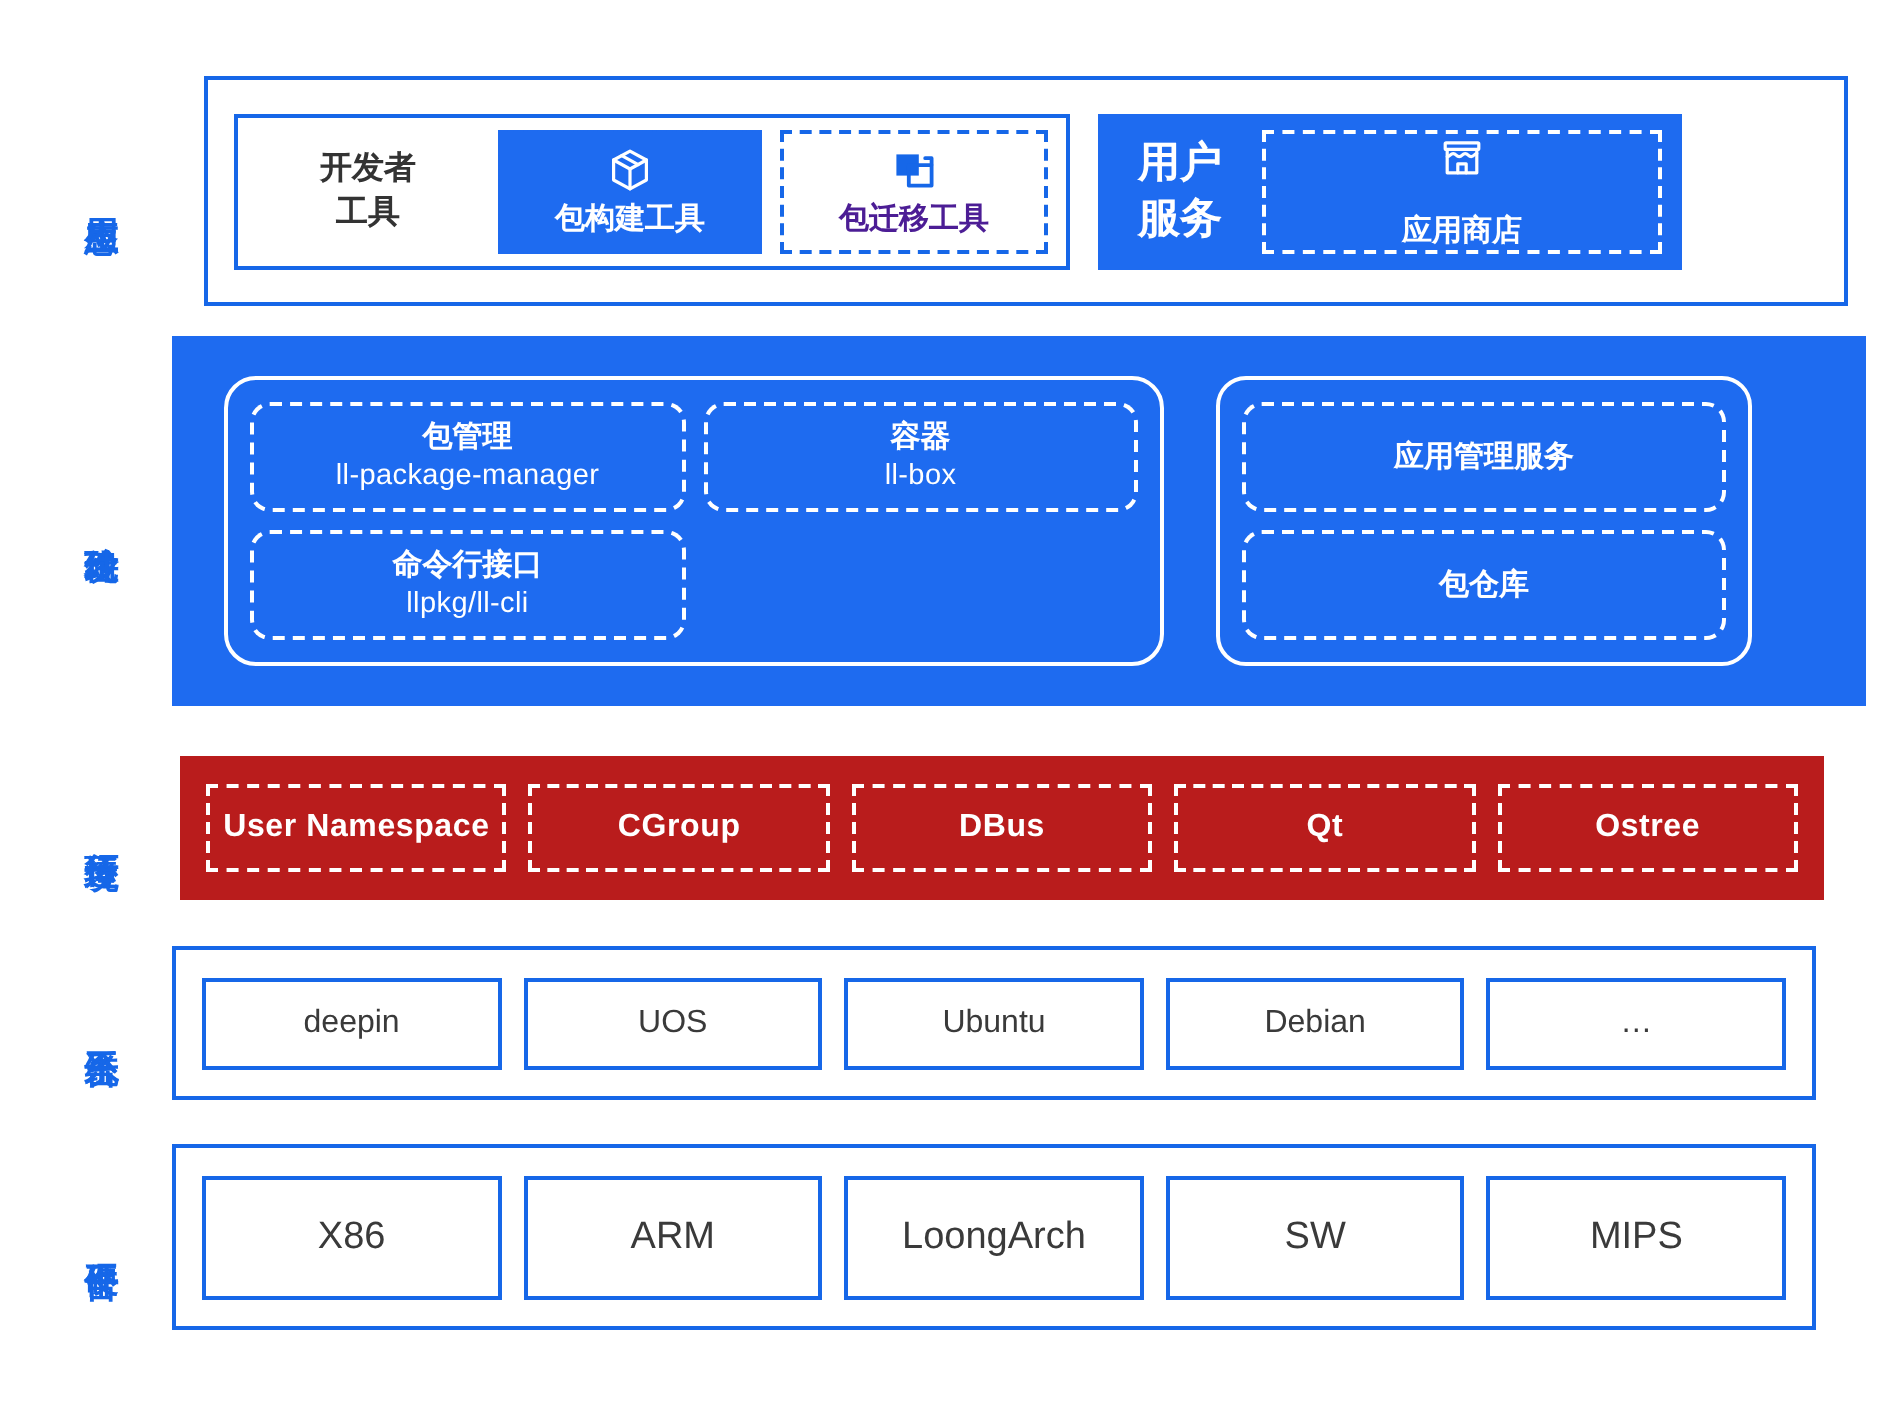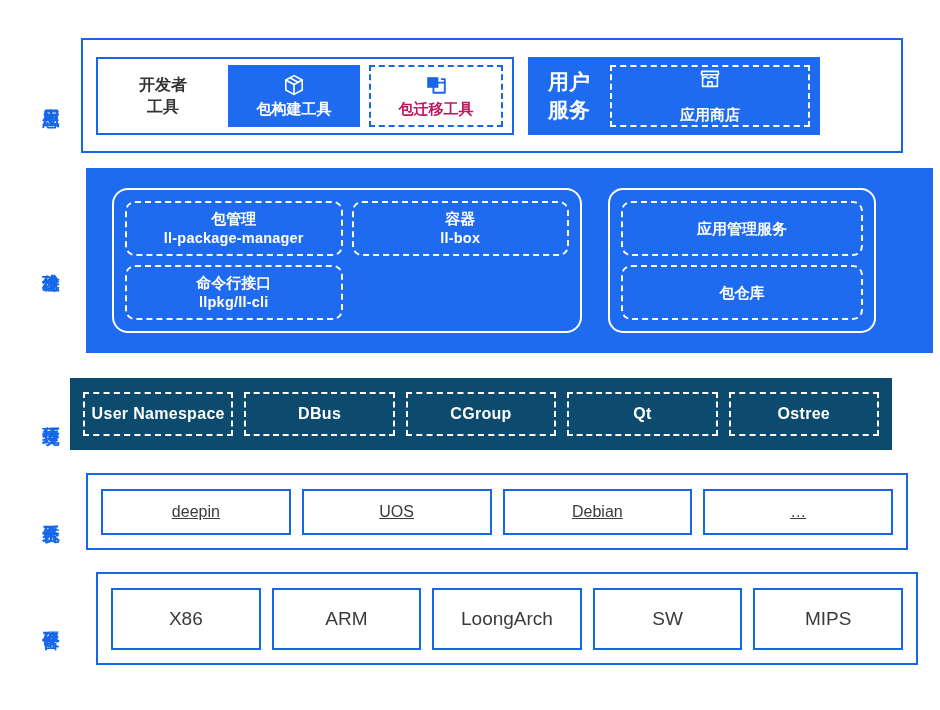--- a/index.html
+++ b/index.html
@@ -35,21 +35,21 @@
     line-height: 1.22;
     letter-spacing: 0.5px;
     text-align: center;
     writing-mode: vertical-rl;
     text-orientation: upright;
   }
 
   
   .eco-outer {
     position: absolute;
-    left: 81px;
+    left: 102px;
     top: 38px;
     width: 822px;
     height: 115px;
     border: 2px solid #1667e8;
     background: #ffffff;
     display: flex;
     align-items: center;
     padding: 0 13px;
     gap: 14px;
   }
@@ -84,21 +84,21 @@
     font-weight: 700;
   }
   .tool-card.filled {
     background: #1e6bf0;
     border: 1px dashed #1e6bf0;
     color: #ffffff;
   }
   .tool-card.outlined {
     background: #ffffff;
     border: 2px dashed #1667e8;
-    color: #be185d;
+    color: #4c1d95;
     text-align: center;
   }
   .eco-userservice {
     flex: 0 0 292px;
     height: 78px;
     background: #1e6bf0;
     display: flex;
     align-items: center;
     padding: 0 10px;
     gap: 10px;
@@ -164,30 +164,30 @@
     border-radius: 10px;
     color: #ffffff;
     display: flex;
     flex-direction: column;
     align-items: center;
     justify-content: center;
     text-align: center;
     line-height: 1.3;
   }
   .ll-cell .cn { font-size: 15px; font-weight: 700; }
-  .ll-cell .en { font-size: 14.5px; font-weight: 700; letter-spacing: 0.2px; }
+  .ll-cell .en { font-size: 14.5px; font-weight: 400; letter-spacing: 0.2px; }
 
   
   .rt-band {
     position: absolute;
-    left: 70px;
+    left: 90px;
     top: 378px;
     width: 822px;
     height: 72px;
-    background: #0c4a6e;
+    background: #b91c1c;
     display: flex;
     align-items: center;
     padding: 0 13px;
     gap: 11px;
   }
   .rt-cell {
     flex: 1 1 0;
     height: 44px;
     border: 2px dashed #ffffff;
     color: #ffffff;
@@ -216,37 +216,35 @@
   .sys-cell {
     flex: 1 1 0;
     height: 46px;
     border: 2px solid #1667e8;
     background: #ffffff;
     color: #3a3a3a;
     font-size: 16px;
     display: flex;
     align-items: center;
     justify-content: center;
-    text-decoration: underline;
   }
 
   
   .hw-outer {
     position: absolute;
     left: 86px;
     top: 572px;
     width: 822px;
     height: 93px;
     border: 2px solid #1667e8;
     background: #ffffff;
     display: flex;
     align-items: center;
     padding: 0 13px;
     gap: 11px;
-    margin-left: 10px;
   }
   .hw-cell {
     flex: 1 1 0;
     height: 62px;
     border: 2px solid #1667e8;
     background: #ffffff;
     color: #3a3a3a;
     font-size: 19px;
     display: flex;
     align-items: center;
@@ -334,31 +332,32 @@
       <div class="ll-cell">
         <span class="cn">包仓库</span>
       </div>
     </div>
   </div>
 
   <div class="side-label" style="top:378px;height:72px;">运行环境</div>
 
   <div class="rt-band">
     <div class="rt-cell">User Namespace</div>
+    <div class="rt-cell">CGroup</div>
     <div class="rt-cell">DBus</div>
-    <div class="rt-cell">CGroup</div>
     <div class="rt-cell">Qt</div>
     <div class="rt-cell">Ostree</div>
   </div>
 
   <div class="side-label" style="top:473px;height:77px;">系统平台</div>
 
   <div class="sys-outer">
     <div class="sys-cell">deepin</div>
     <div class="sys-cell">UOS</div>
+    <div class="sys-cell">Ubuntu</div>
     <div class="sys-cell">Debian</div>
     <div class="sys-cell">…</div>
   </div>
 
   <div class="side-label" style="top:572px;height:93px;">硬件平台</div>
 
   <div class="hw-outer">
     <div class="hw-cell">X86</div>
     <div class="hw-cell">ARM</div>
     <div class="hw-cell">LoongArch</div>

